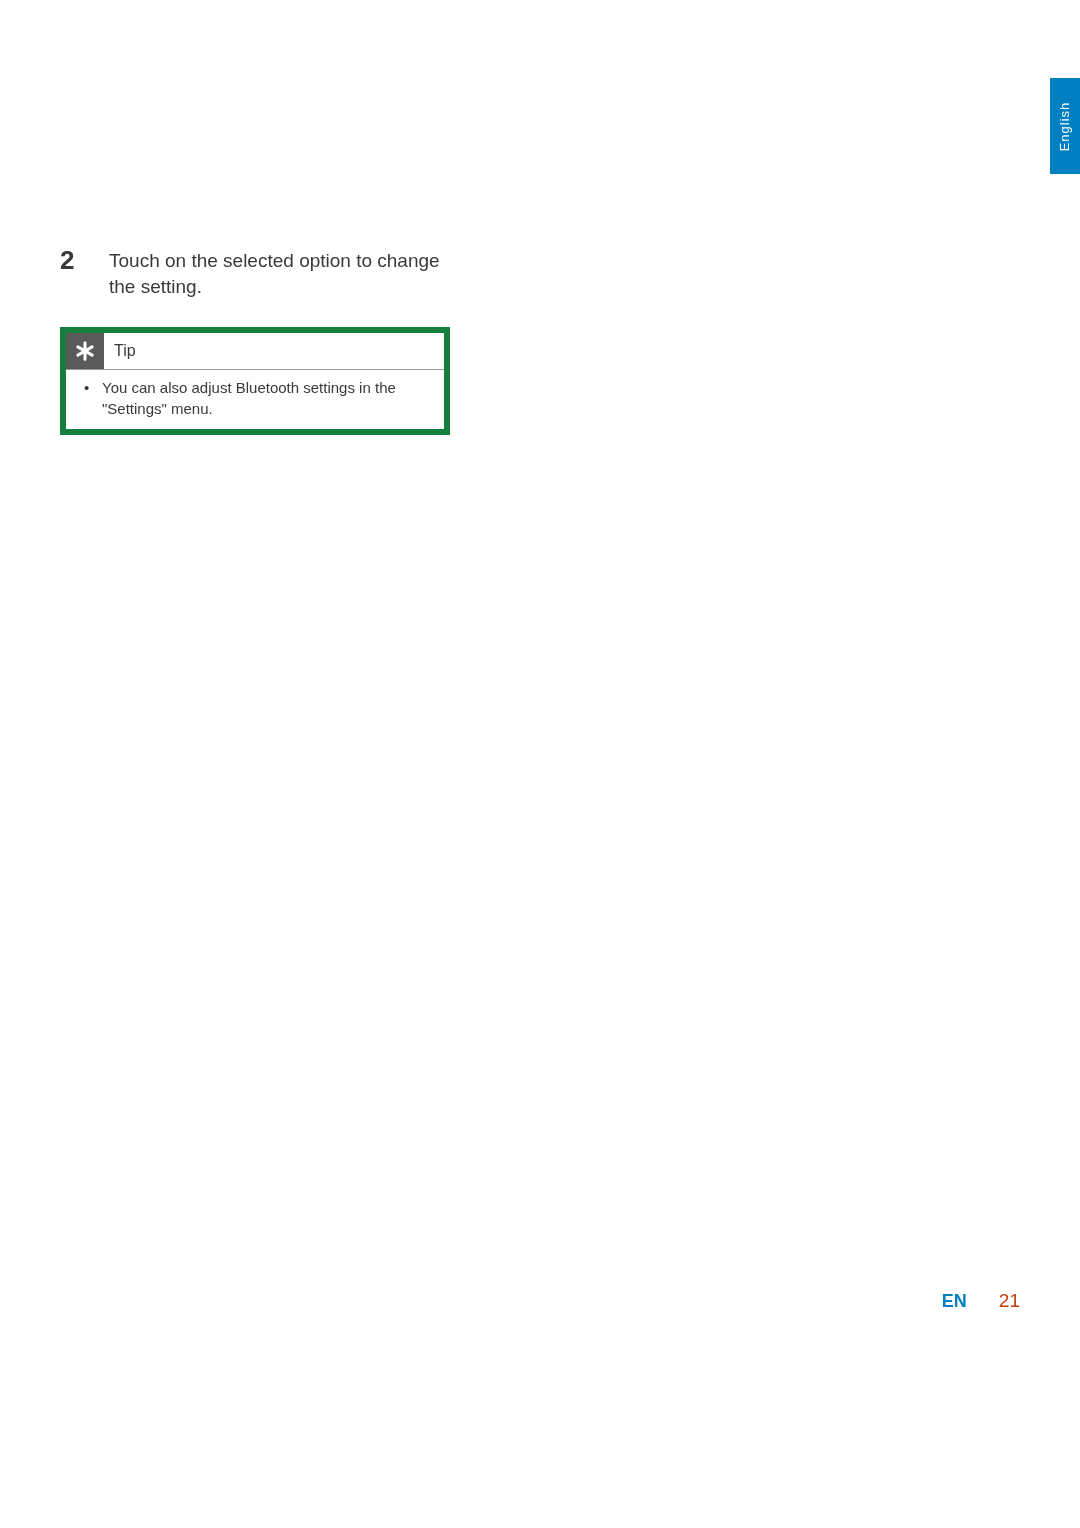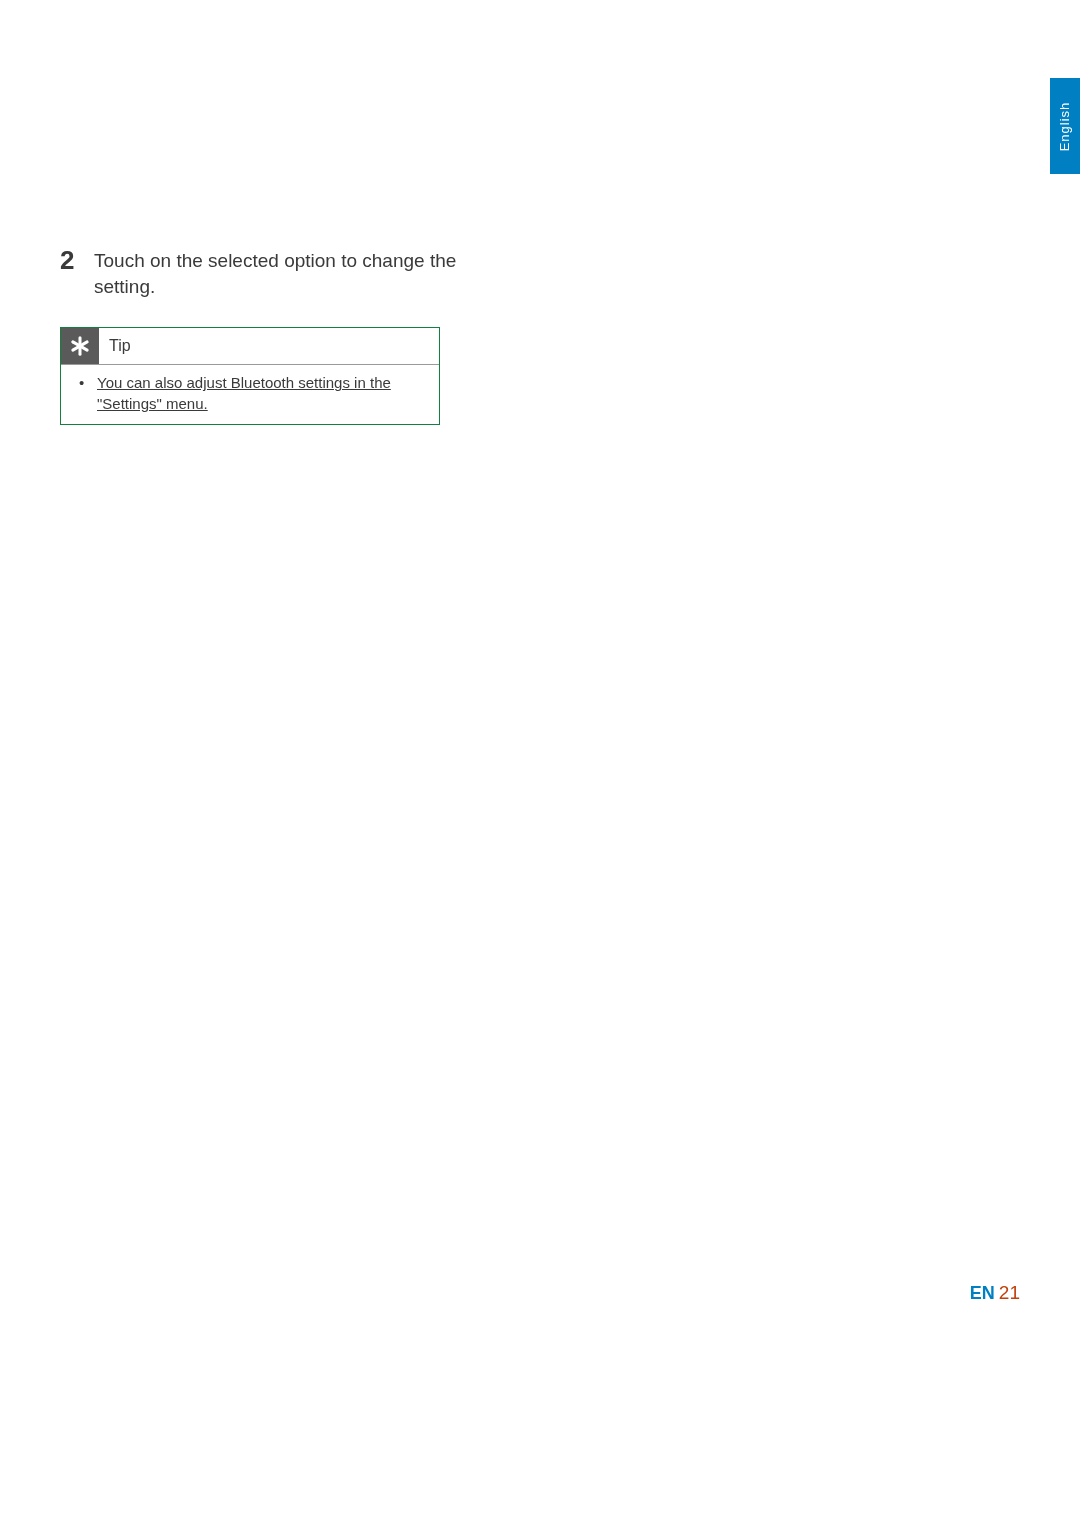--- a/index.html
+++ b/index.html
@@ -54,25 +54,26 @@
     flex-shrink: 0;
     line-height: 1;
     padding-top: 2px;
   }
   .step-text {
     font-size: 19px;
     font-weight: 300;
     color: #3a3a3a;
     line-height: 1.35;
     padding-top: 3px;
+    margin-left: 15px;
   }
 
   .tip-box {
     width: 378px;
-    border: 1px solid #15803d;
+    border: 6px solid #15803d;
   }
   .tip-header {
     display: flex;
     align-items: center;
     padding: 0;
     border-bottom: 1px solid #9a9a9a;
   }
   .tip-icon-box {
     width: 38px;
     height: 36px;
@@ -86,21 +87,20 @@
     height: 26px;
   }
   .tip-label {
     font-size: 16px;
     font-weight: 400;
     color: #3a3a3a;
     padding-left: 10px;
   }
   .tip-body {
     padding: 8px 14px 10px 14px;
-    text-decoration: underline;
   }
   .tip-body ul {
     margin: 0;
     padding: 0 0 0 10px;
     list-style: none;
   }
   .tip-body li {
     position: relative;
     font-size: 15px;
     font-weight: 300;
@@ -111,25 +111,25 @@
   .tip-body li::before {
     content: "•";
     position: absolute;
     left: -6px;
     top: 0;
     font-size: 15px;
   }
 
   .footer {
     position: absolute;
-    bottom: 224px;
+    bottom: 216px;
     right: 60px;
     display: flex;
     align-items: baseline;
-    gap: 4px;
+    gap: 32px;
   }
   .footer-lang {
     color: #0080c3;
     font-size: 18px;
     font-weight: 600;
   }
   .footer-page {
     color: #c2410c;
     font-size: 19px;
     font-weight: 300;

